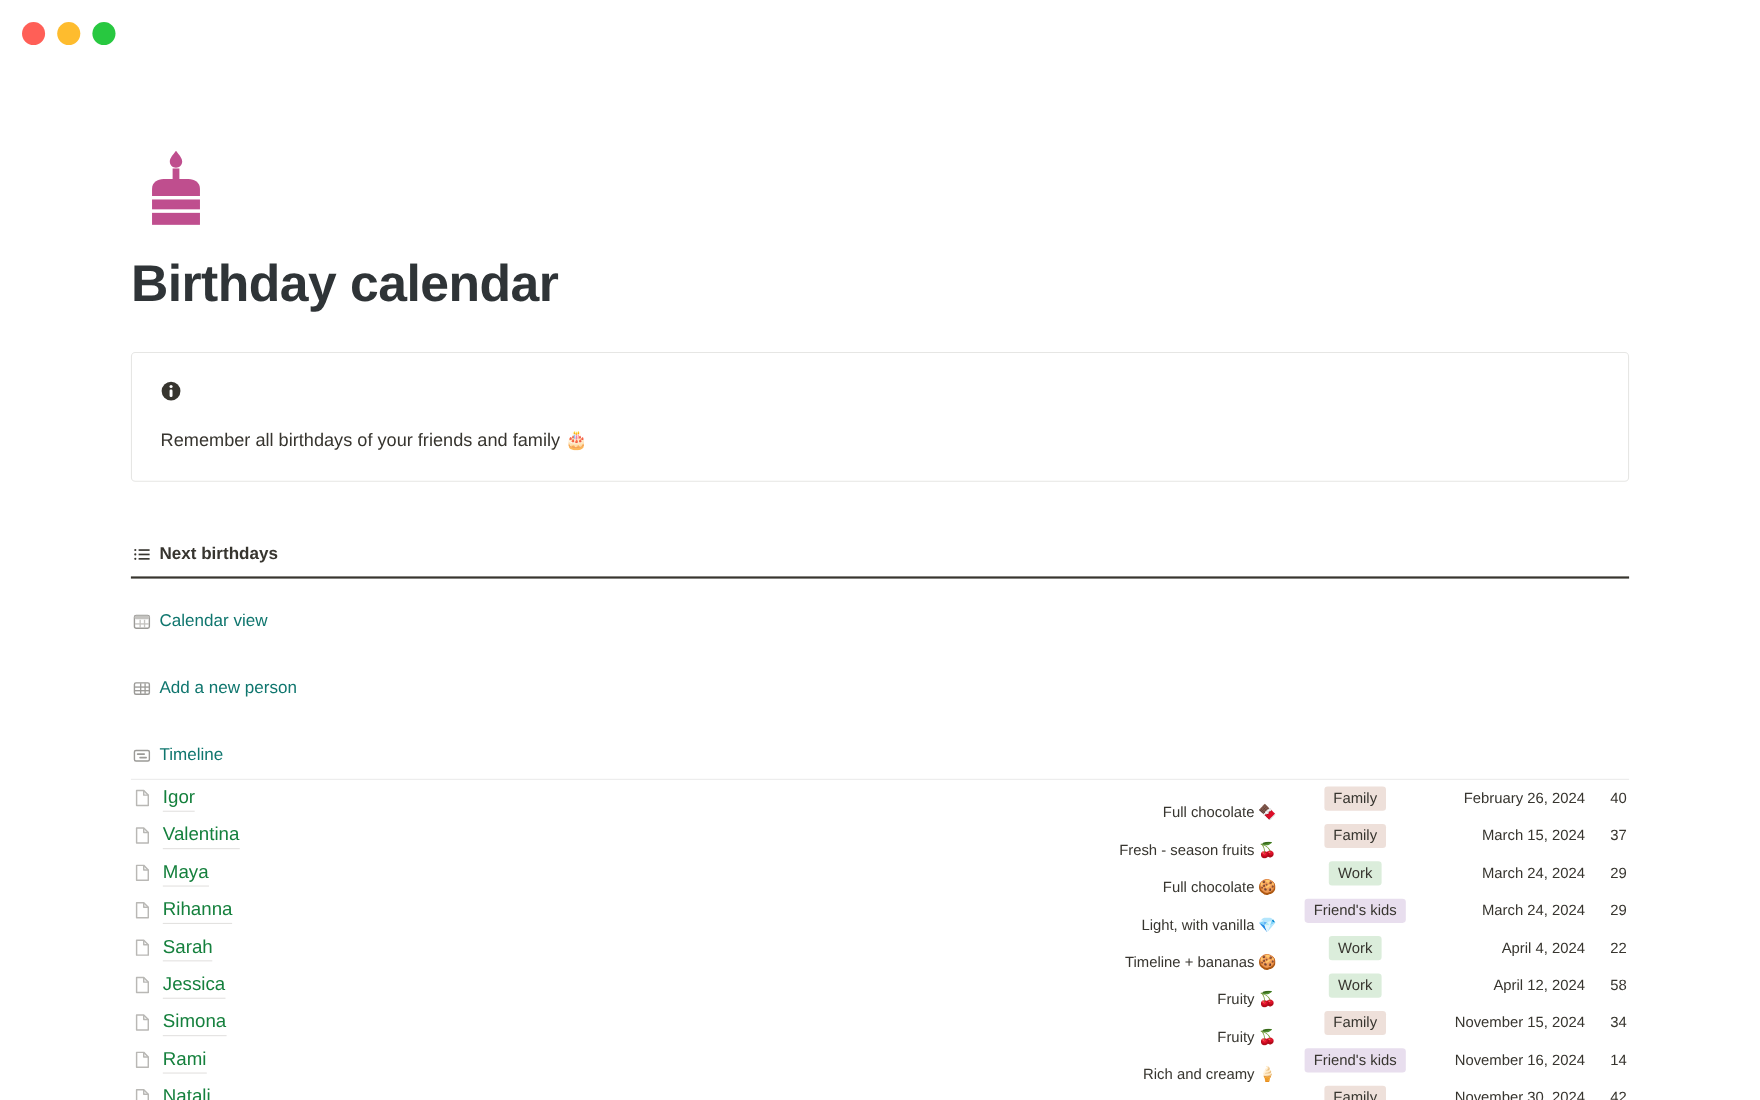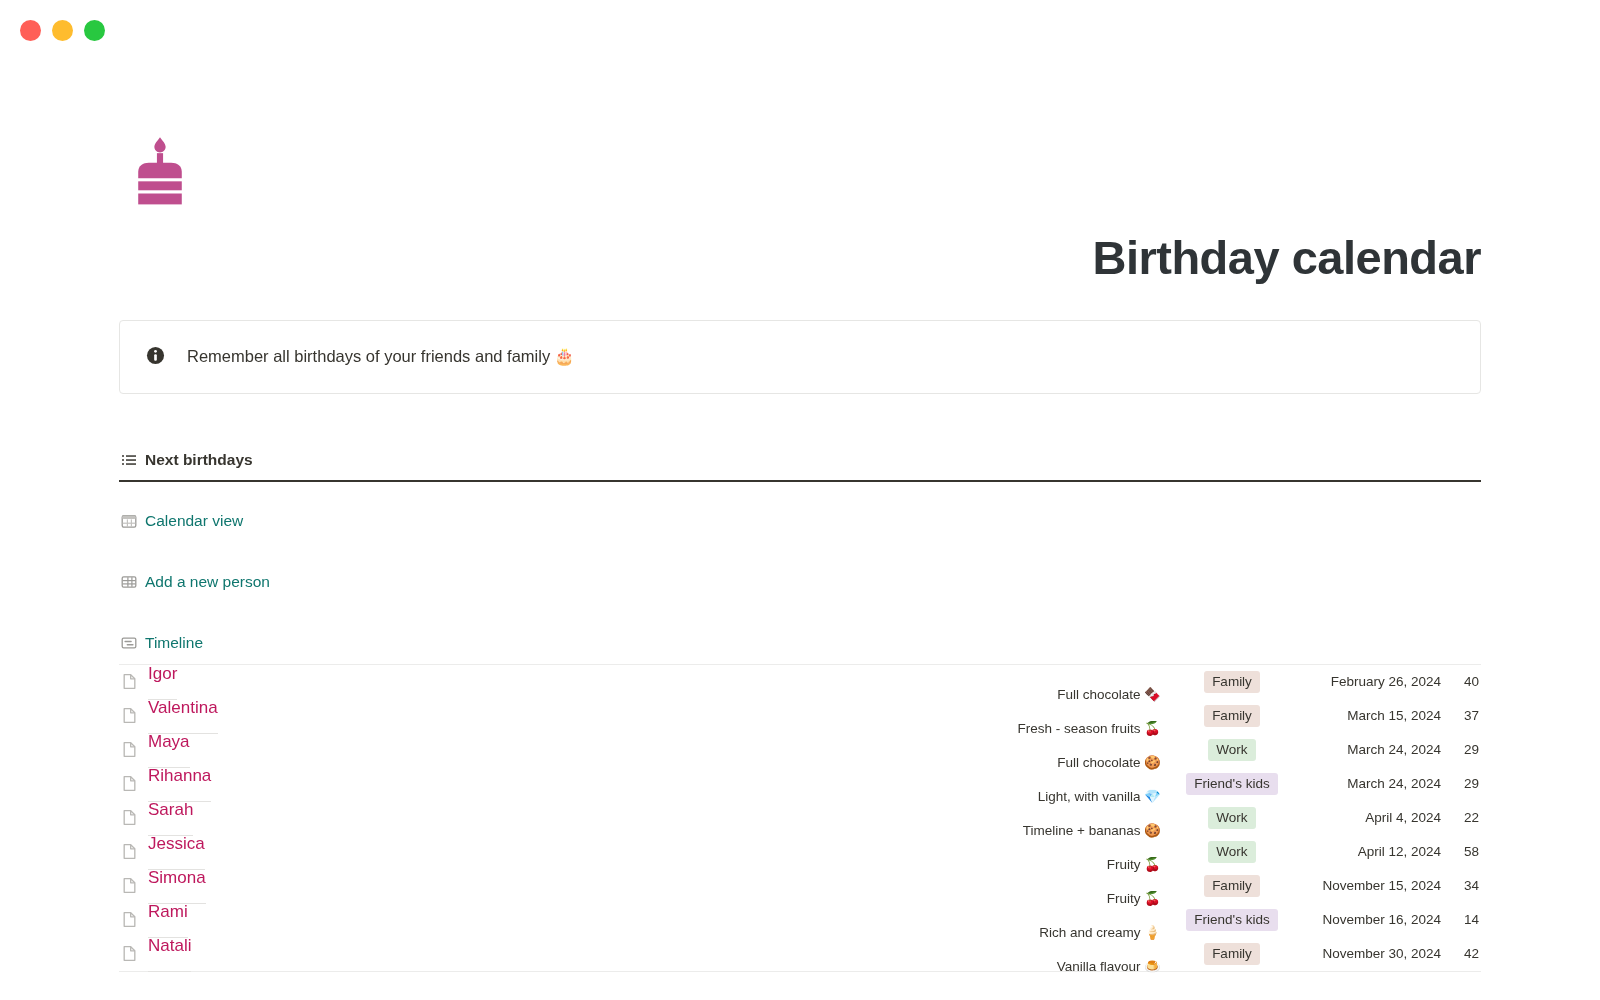--- a/index.html
+++ b/index.html
@@ -54,32 +54,32 @@
   }
 
   
   .page-title {
     font-size: 47px;
     font-weight: 700;
     color: #2f3437;
     letter-spacing: -0.5px;
     line-height: 1.1;
     margin-bottom: 36px;
-    text-align: right;
   }
 
   
   .callout {
     border: 1px solid #e6e6e4;
     border-radius: 4px;
     padding: 22px 26px 24px 26px;
     display: flex;
     align-items: flex-start;
     gap: 22px;
     margin-bottom: 52px;
+    flex-direction: column;
   }
   .callout-icon {
     flex: 0 0 auto;
     width: 19px;
     height: 19px;
     margin-top: 3px;
   }
   .callout-body {
     font-size: 16.5px;
     color: #37352f;
@@ -137,24 +137,24 @@
     flex: 0 0 auto;
   }
   .page-doc-icon {
     width: 17px;
     height: 17px;
     display: block;
     flex: 0 0 auto;
   }
   .row-name {
     font-size: 17px;
-    color: #be185d;
+    color: #15803d;
     border-bottom: 1px solid #e3e2e0;
     line-height: 1.3;
-    padding-bottom: 14px;
+    padding-bottom: 1px;
   }
 
   .row-spacer { flex: 1 1 auto; }
 
   .row-right {
     display: flex;
     align-items: center;
     flex: 0 0 auto;
   }
   .cell-dessert {

